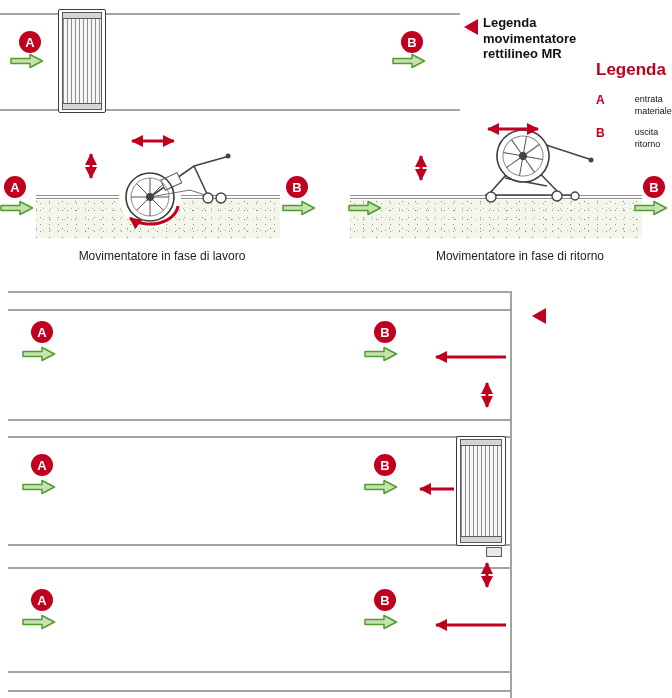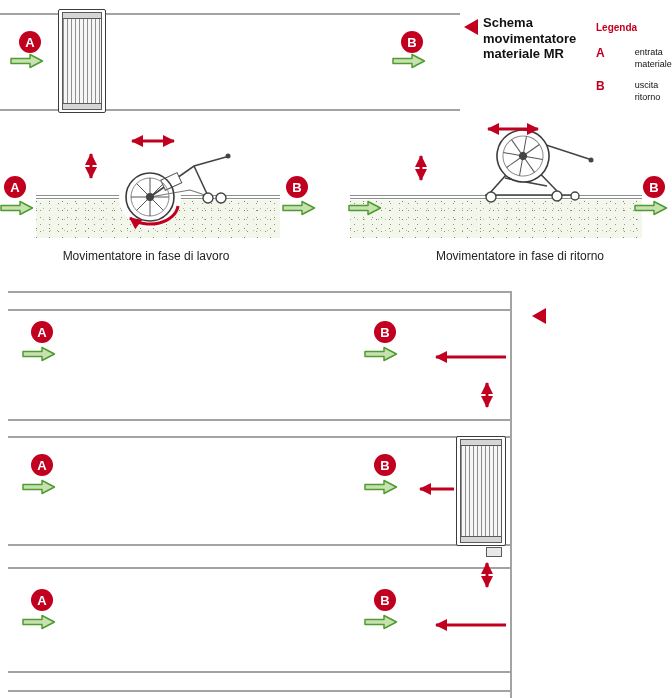--- a/index.html
+++ b/index.html
@@ -14,21 +14,21 @@
   .caption{position:absolute;font-size:12px;color:#222;text-align:center;}
   .machine{position:absolute;border:1.5px solid #3c3c3c;background:#fff;border-radius:2px;box-sizing:border-box;}
   .machine-inner{position:absolute;left:3px;right:3px;top:8px;bottom:8px;border:1px solid #5a5a5a;background:repeating-linear-gradient(90deg,#8f8f8f 0 1px,#f6f6f6 1px 4px);}
   .machine-cap{position:absolute;left:3px;right:3px;height:5px;background:#d6d6d6;border:1px solid #5a5a5a;}
   .cap-top{top:2px;}.cap-bottom{bottom:2px;}
   .machine-foot{position:absolute;border:1px solid #5a5a5a;background:#e8e8e8;}
   .ground{position:absolute;border-top:1px solid #8f8f8f;}
   .ground::before{content:"";position:absolute;left:0;right:0;top:2px;height:1px;background:#8f8f8f;}
   .ground-tex{position:absolute;left:0;right:0;top:4px;bottom:0;background-color:#f3f6ea;background-image:radial-gradient(circle,#8a9a74 0.9px,transparent 1px),radial-gradient(circle,#aebf8f 0.9px,transparent 1px),radial-gradient(circle,#77865f 0.8px,transparent 1px);background-size:9px 7px,7px 11px,13px 9px;background-position:0 0,4px 3px,7px 6px;}
   .legend{position:absolute;width:76px;}
-  .legend-title{font-size:10px;font-weight:bold;color:#c10020;margin-bottom:14px;}
+  .legend-title{font-size:17px;font-weight:bold;color:#c10020;margin-bottom:14px;margin-top:38px;}
   .legend-item{display:flex;gap:4px;margin-bottom:10px;align-items:flex-start;}
   .lkey{font-size:12px;font-weight:bold;color:#c10020;line-height:1;}
   .ltext{font-size:9px;color:#111;line-height:1.3;margin-left:26px;}
 </style>
 </head>
 <body>
 
 <div class="page">
 
   <svg width="0" height="0" style="position:absolute" aria-hidden="true">
@@ -59,21 +59,21 @@
   <svg class="garrow" style="left:10px;top:53px;" width="34" height="16">
       <use href="#gsym"></use>
     </svg>
 
   <div class="badge" style="left:401px;top:31px;">B</div>
   <svg class="garrow" style="left:392px;top:53px;" width="34" height="16">
       <use href="#gsym"></use>
     </svg>
 
   <div class="pointer" style="left:464px;top:19px;"></div>
-  <div class="dtitle" style="left:483px;top:15px;width:112px;">Schema movimentatore materiale MR</div>
+  <div class="dtitle" style="left:483px;top:15px;width:112px;">Legenda movimentatore rettilineo MR</div>
 
   <div class="legend" style="left:596px;top:22px;">
     <div class="legend-title">Legenda</div>
     <div class="legend-item">
       <span class="lkey">A</span>
       <span class="ltext">entrata materiale</span>
     </div>
     <div class="legend-item">
       <span class="lkey">B</span>
       <span class="ltext">uscita ritorno</span>
@@ -120,21 +120,21 @@
 
   <div class="badge" style="left:4px;top:176px;">A</div>
   <svg class="garrow" style="left:0;top:200px;" width="34" height="16">
       <use href="#gsym"></use>
     </svg>
   <div class="badge" style="left:286px;top:176px;">B</div>
   <svg class="garrow" style="left:282px;top:200px;" width="34" height="16">
       <use href="#gsym"></use>
     </svg>
 
-  <div class="caption" style="left:24px;top:249px;width:244px;">Movimentatore in fase di lavoro</div>
+  <div class="caption" style="left:40px;top:249px;width:244px;">Movimentatore in fase di lavoro</div>
 
   <div class="ground" style="left:350px;top:195px;width:292px;height:42px;">
     <div class="ground-tex"></div>
   </div>
 
   <svg class="rsvg" style="left:445px;top:118px;" width="170" height="100" viewBox="0 0 170 100">
     <path d="M78,38 L44,76 M78,38 L112,73 M40,77 L132,77 M60,60 L102,68" stroke="#444" stroke-width="1.6" fill="none"></path>
     <path d="M92,24 L144,41" stroke="#444" stroke-width="1.6"></path>
     <circle cx="146" cy="42" r="2.5" fill="#444"></circle>
     <circle cx="46" cy="79" r="5" fill="#fff" stroke="#444" stroke-width="1.4"></circle>

